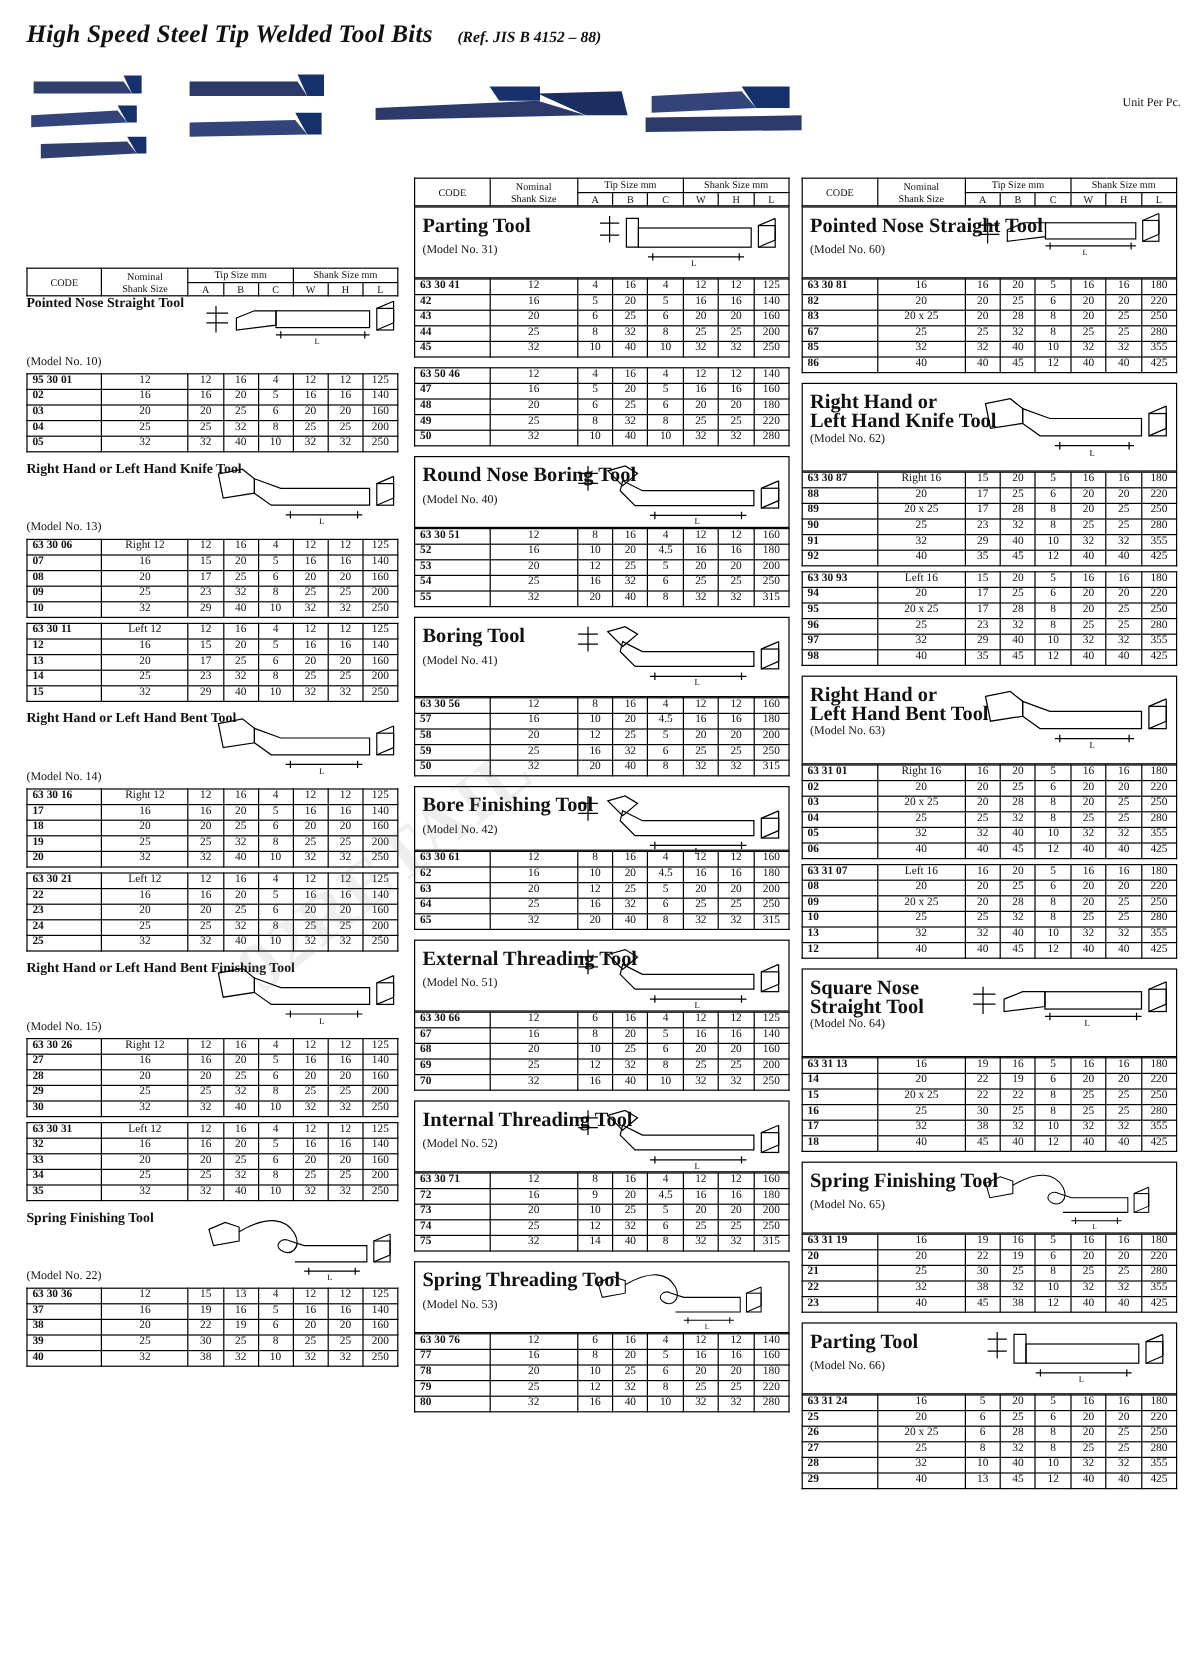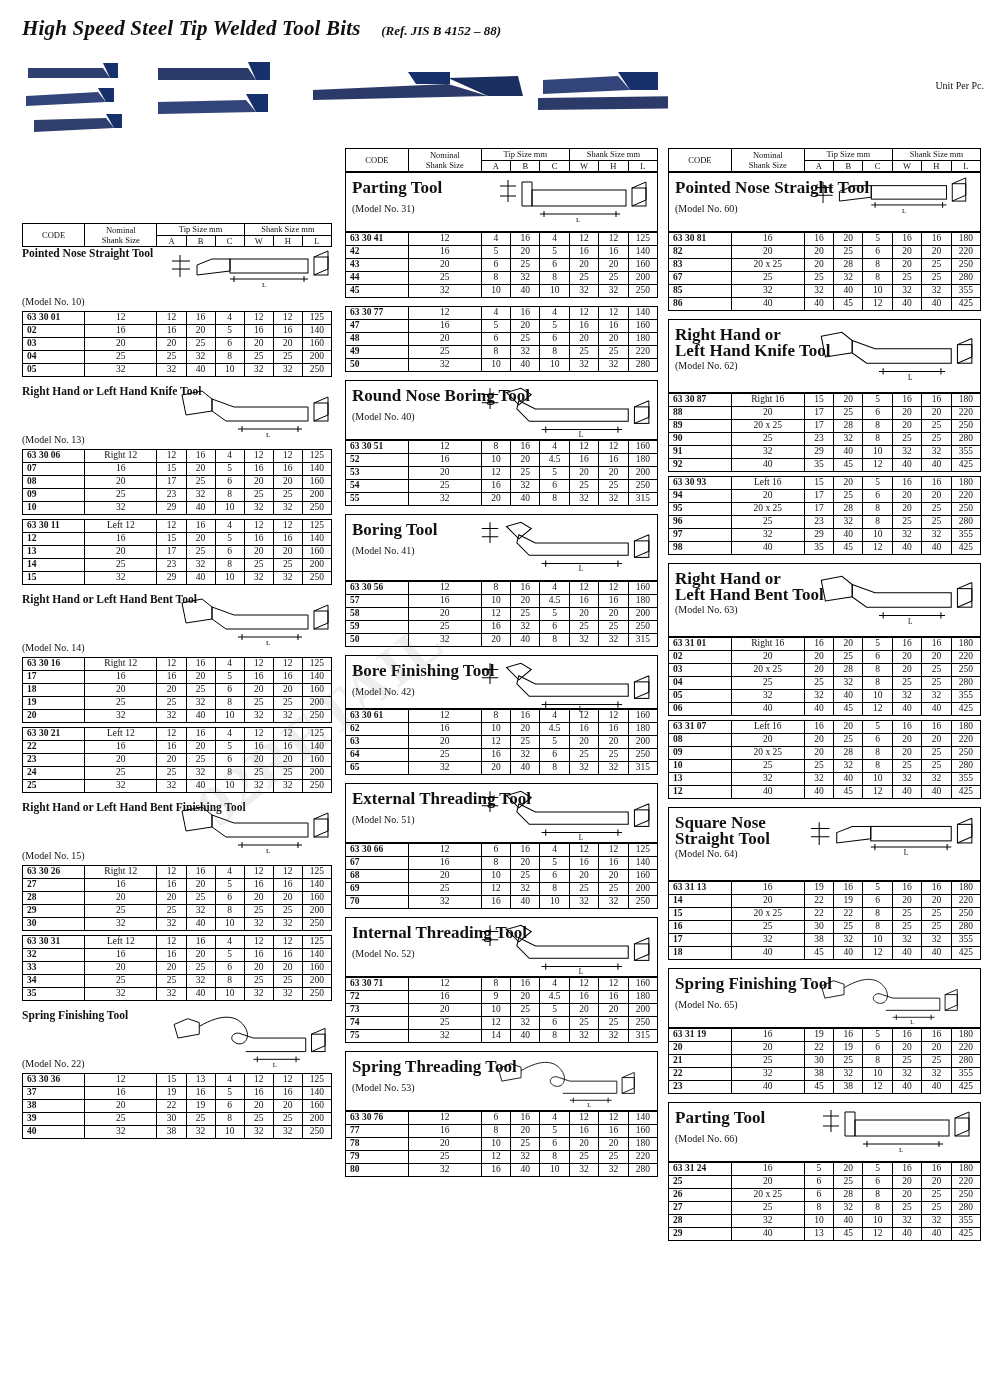--- a/index.html
+++ b/index.html
@@ -155,21 +155,21 @@
       <path d="M30 12 L48 12 M30 20 L48 20"></path>
       <path d="M38 6 L38 28"></path>
     </g>
     <text x="120" y="38" font-size="7" font-family="Liberation Serif, serif">L</text>
   </svg>
           </div>
      </div>
         <table class="t datatbl">
           <tbody>
             <tr>
-      <td class="c-code">63 30 01</td>
+      <td class="c-code">95 30 01</td>
       <td class="c-nom">12</td>
       <td class="c-n">12</td>
       <td class="c-n">16</td>
       <td class="c-n">4</td>
       <td class="c-n">12</td>
       <td class="c-n">12</td>
       <td class="c-n">125</td>
     </tr>
             <tr>
       <td class="c-code">02</td>
@@ -771,21 +771,21 @@
       <td class="c-n">250</td>
     </tr>
           </tbody>
         </table>
         <div class="spacer"></div>
       </div>
       <div class="block">
         <table class="t datatbl">
           <tbody>
             <tr>
-      <td class="c-code">63 30 77</td>
+      <td class="c-code">63 50 46</td>
       <td class="c-nom">12</td>
       <td class="c-n">4</td>
       <td class="c-n">16</td>
       <td class="c-n">4</td>
       <td class="c-n">12</td>
       <td class="c-n">12</td>
       <td class="c-n">140</td>
     </tr>
             <tr>
       <td class="c-code">47</td>

